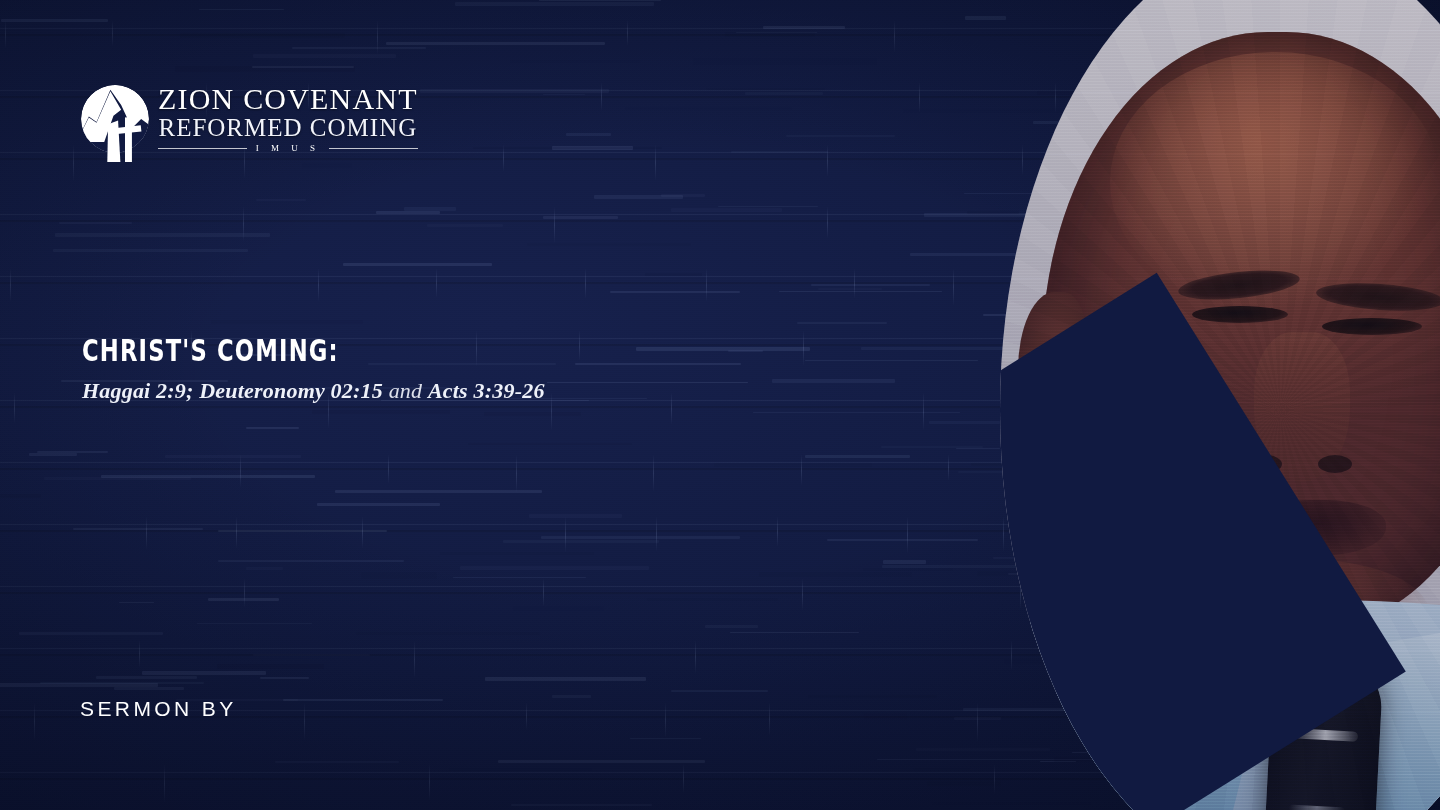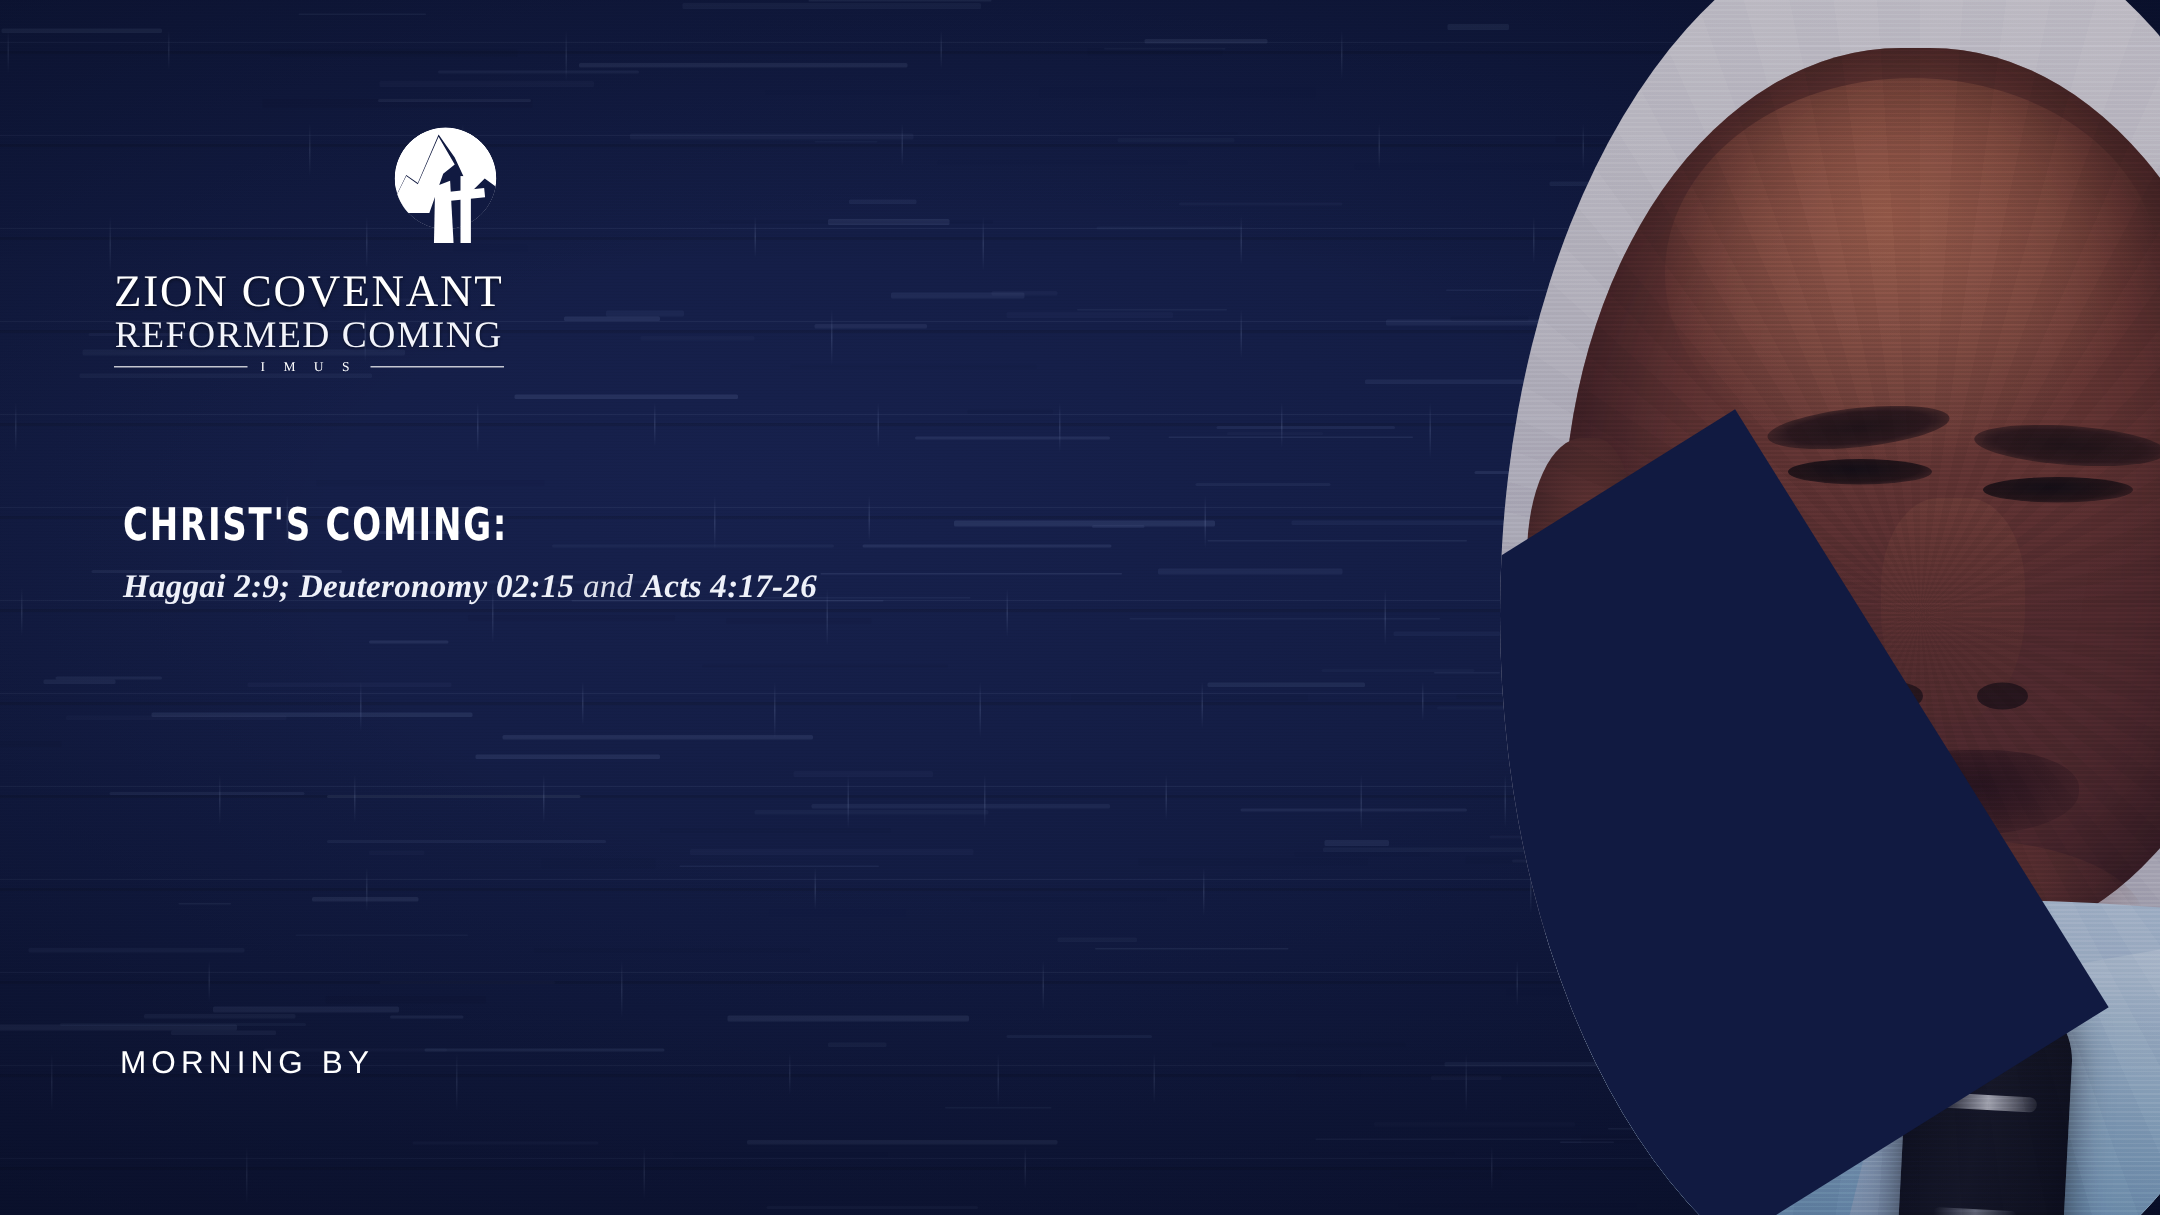--- a/index.html
+++ b/index.html
@@ -192,21 +192,21 @@
   
   .portrait-wedge{
     position:absolute; left:-120px; bottom:-120px;
     width:620px; height:470px;
     background:#111a41;
     transform:rotate(-32deg);
     transform-origin:left bottom;
   }
 
   
-  .logo{ position:absolute; left:76px; top:82px; display:flex; align-items:flex-end; gap:16px;flex-direction:column; }
+  .logo{ position:absolute; left:76px; top:82px; display:flex; align-items:flex-start; gap:4px; }
   .logo-mark{ width:78px; height:80px; display:block; }
   .logo-type{ display:flex; flex-direction:column; align-items:center; padding-top:2px; }
   .logo-l1{
     color:#fff; font-family:"Liberation Serif", serif;
     font-size:30px; letter-spacing:1.2px; line-height:1; white-space:nowrap;
     text-shadow:0 1px 2px rgba(0,0,0,.5);
   }
   .logo-l2{
     color:#f2f4fb; font-family:"Liberation Serif", serif;
     font-size:25px; letter-spacing:1px; line-height:1.08; white-space:nowrap;
@@ -640,21 +640,21 @@
         <span class="logo-imus">I M U S</span>
         <span class="logo-rule"></span>
       </div>
     </div>
   </div>
 
 
   <div class="title-block">
     <div class="kicker">CHRIST'S COMING:</div>
     <div class="ref">
-      <span>Haggai 2:9; Deuteronomy 02:15</span><span class="soft"> and </span><span>Acts 4:17-26</span>
+      <span>Haggai 2:9; Deuteronomy 02:15</span><span class="soft"> and </span><span>Acts 3:39-26</span>
     </div>
   </div>
 
   <div class="speaker">
-    <span class="sp-pre">MORNING BY</span>
+    <span class="sp-pre">SERMON BY</span>
   </div>
 
 </div>
 
 </body></html>

